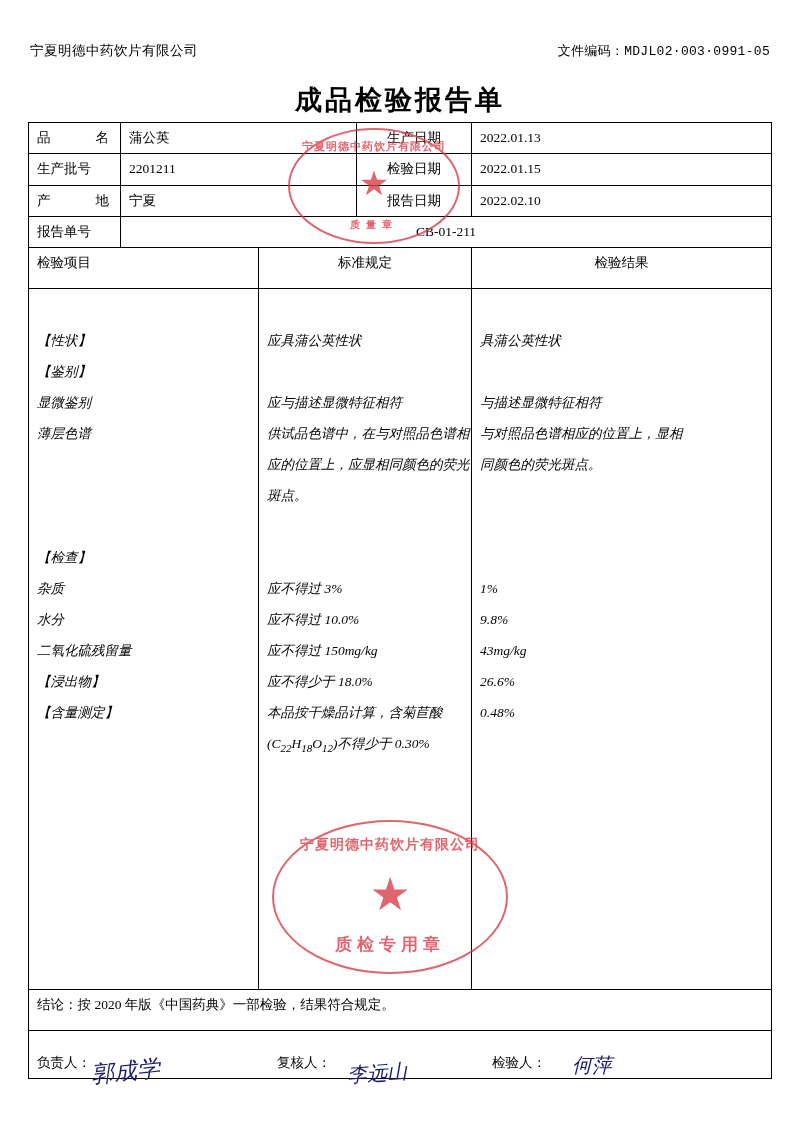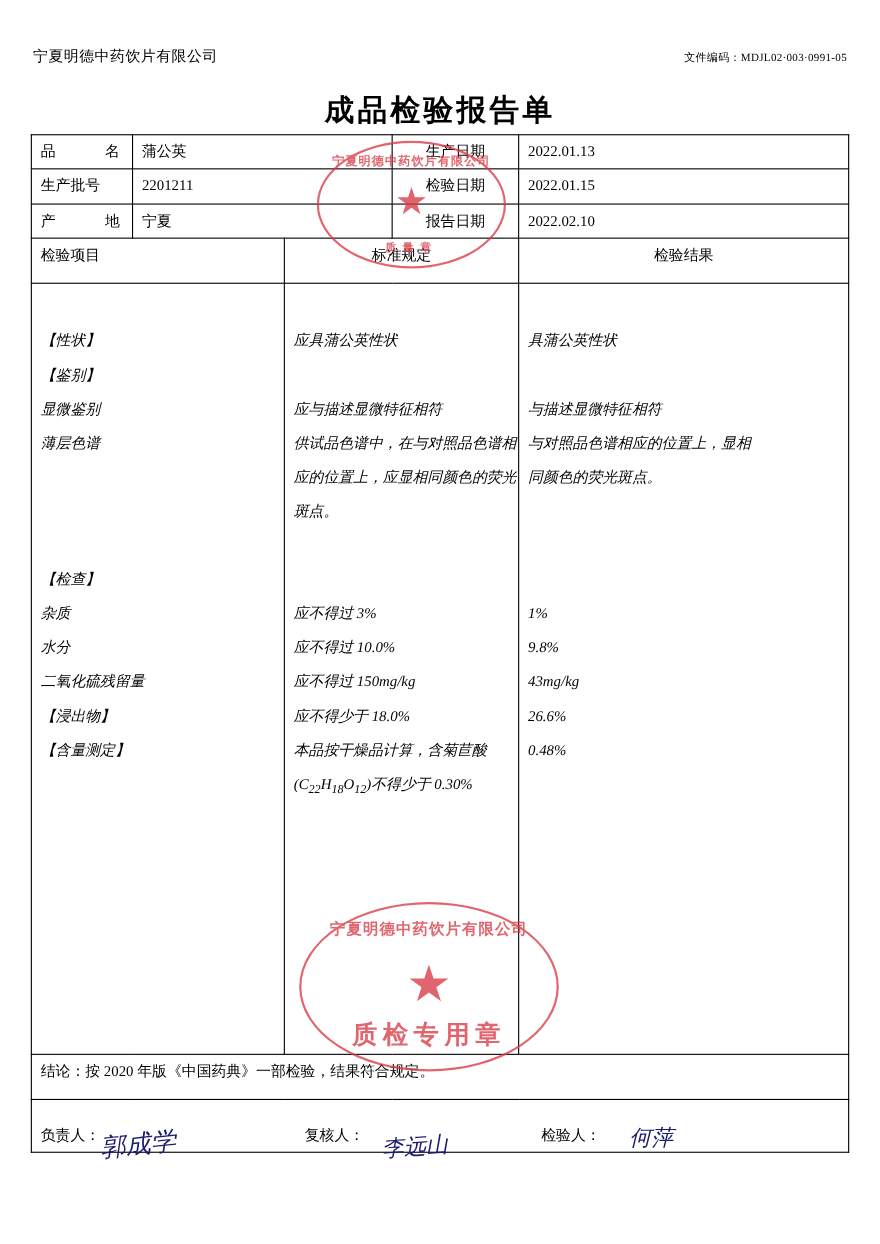--- a/index.html
+++ b/index.html
@@ -26,21 +26,21 @@
   
   .hdr {
     display: flex;
     justify-content: space-between;
     align-items: baseline;
     font-size: 13.5px;
     padding: 0 2px;
     margin-top: 12px;
   }
   .hdr-left { letter-spacing: .5px; }
-  .hdr-right { letter-spacing: .3px; font-size: 10px; }
+  .hdr-right { letter-spacing: .3px; font-size: 13px; font-family: Liberation Mono, monospace; }
 
   
   .title {
     text-align: center;
     font-size: 27px;
     font-weight: bold;
     letter-spacing: 3px;
     margin: 22px 0 4px 0;
     font-family: "Liberation Serif", "DejaVu Serif", serif;
   }
@@ -158,21 +158,21 @@
   .stamp .arc-top, .stamp .arc-bottom {
     position: absolute;
     left: 0; right: 0;
     text-align: center;
     font-weight: bold;
     letter-spacing: 1px;
   }
   .stamp-top .arc-top { top: 9px; font-size: 11px; }
   .stamp-top .arc-bottom { bottom: 10px; font-size: 10px; letter-spacing: 6px; }
   .stamp-bottom .arc-top { top: 14px; font-size: 14px; }
-  .stamp-bottom .arc-bottom { bottom: 16px; font-size: 23px; letter-spacing: 5px; }
+  .stamp-bottom .arc-bottom { bottom: 16px; font-size: 17px; letter-spacing: 5px; }
   .star {
     position: absolute;
     left: 50%;
     top: 50%;
     transform: translate(-50%,-55%);
     color: #d83b46;
     font-size: 34px;
     line-height: 1;
   }
   .stamp-bottom .star { font-size: 46px; }
@@ -215,20 +215,24 @@
       <td>2022.01.15</td>
     </tr>
 
     <tr class="row-h">
       <td class="lbl"><span class="lbl-sp">产　　地</span></td>
       <td colspan="2">宁夏</td>
       <td class="center">报告日期</td>
       <td>2022.02.10</td>
     </tr>
 
+    <tr class="row-h">
+      <td class="lbl">报告单号</td>
+      <td colspan="4" class="center">CB-01-211</td>
+    </tr>
 
     <tr class="colhead">
       <td colspan="2">检验项目</td>
       <td colspan="2" class="center">标准规定</td>
       <td class="center">检验结果</td>
     </tr>
 
     <tr>
       <td colspan="2" class="body-cell">
         <div class="blank">&nbsp;</div>

